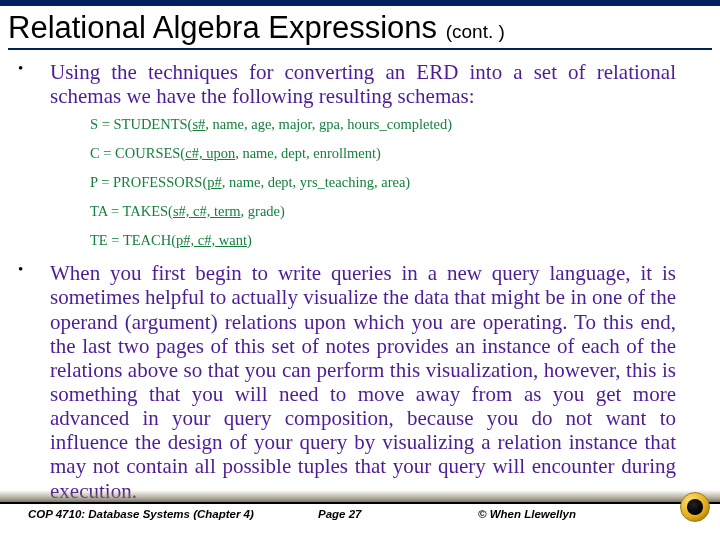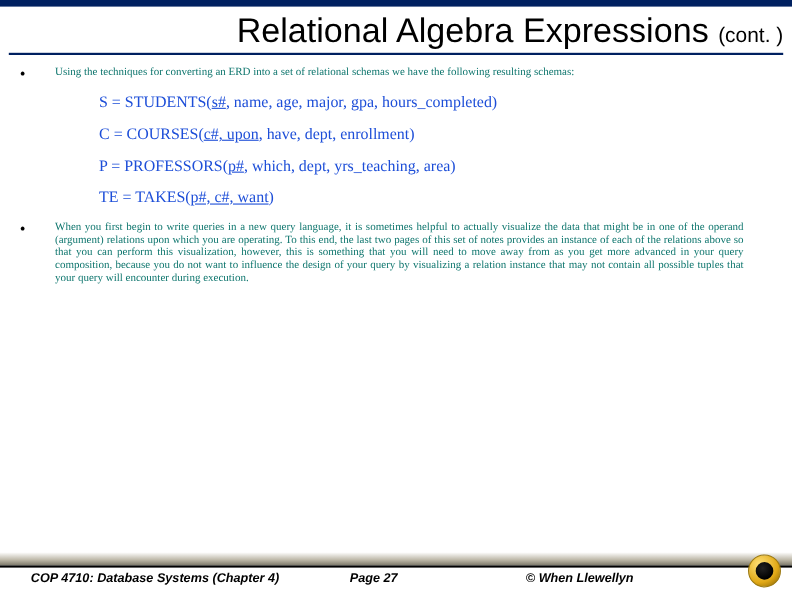--- a/index.html
+++ b/index.html
@@ -9,21 +9,21 @@
     background: #fff;
     font-family: "Times New Roman", Times, serif;
     position: relative;
     overflow: hidden;
   }
   .topbar {
     height: 6px;
     background: #002060;
   }
   .title-wrap {
-    text-align: right;
+    text-align: left;
     border-bottom: 2px solid #002060;
     padding: 4px 0 2px 0;
     margin: 0 8px 10px 8px;
   }
   .title {
     font-size: 31px;
     color: #000;
     font-weight: normal;
     font-family: Arial, Helvetica, sans-serif;
   }
@@ -40,37 +40,37 @@
   }
   .bullet-mark {
     width: 32px;
     flex: 0 0 32px;
     font-size: 15px;
     color: #000;
     margin-left: -26px;
   }
   .bullet-text {
     flex: 1;
-    font-size: 10px;
+    font-size: 21px;
     line-height: 1.15;
     text-align: justify;
-    color: #0f766e;
+    color: #4c1d95;
   }
   .schemas {
     margin: 6px 0 10px 46px;
   }
   .schema-line {
     font-size: 14.5px;
-    color: #1d4ed8;
+    color: #15803d;
     margin-bottom: 12px;
   }
   .schema-line u { text-decoration: underline; }
   .footer {
     position: absolute;
-    left: 0; right: 0; bottom: 4px;
+    left: 0; right: 0; bottom: 16px;
     height: 34px;
   }
   .footer-grad {
     height: 12px;
     background: linear-gradient(to bottom, rgba(180,170,140,0) 0%, rgba(130,120,90,0.55) 60%, rgba(80,75,55,0.75) 100%);
   }
   .footer-line {
     height: 2px;
     background: #000;
   }
@@ -120,27 +120,30 @@
   <div class="bullet-row">
     <div class="bullet-mark">•</div>
     <div class="bullet-text">Using the techniques for converting an ERD into a set of relational schemas we have the following resulting schemas:</div>
   </div>
 
   <div class="schemas">
     <div class="schema-line">
       <span>S = STUDENTS(</span><u>s#</u><span>, name, age, major, gpa, hours_completed)</span>
     </div>
     <div class="schema-line">
-      <span>C = COURSES(</span><u>c#, upon</u><span>, have, dept, enrollment)</span>
+      <span>C = COURSES(</span><u>c#, upon</u><span>, name, dept, enrollment)</span>
     </div>
     <div class="schema-line">
-      <span>P = PROFESSORS(</span><u>p#</u><span>, which, dept, yrs_teaching, area)</span>
+      <span>P = PROFESSORS(</span><u>p#</u><span>, name, dept, yrs_teaching, area)</span>
     </div>
     <div class="schema-line">
-      <span>TE = TAKES(</span><u>p#, c#, want</u><span>)</span>
+      <span>TA = TAKES(</span><u>s#, c#, term</u><span>, grade)</span>
+    </div>
+    <div class="schema-line">
+      <span>TE = TEACH(</span><u>p#, c#, want</u><span>)</span>
     </div>
   </div>
 
   <div class="bullet-row">
     <div class="bullet-mark">•</div>
     <div class="bullet-text">When you first begin to write queries in a new query language, it is sometimes helpful to actually visualize the data that might be in one of the operand (argument) relations upon which you are operating.  To this end, the last two pages of this set of notes provides an instance of each of the relations above so that you can perform this visualization, however, this is something that you will need to move away from as you get more advanced in your query composition, because you do not want to influence the design of your query by visualizing a relation instance that may not contain all possible tuples that your query will encounter during execution.</div>
   </div>
 
 </div>
 

